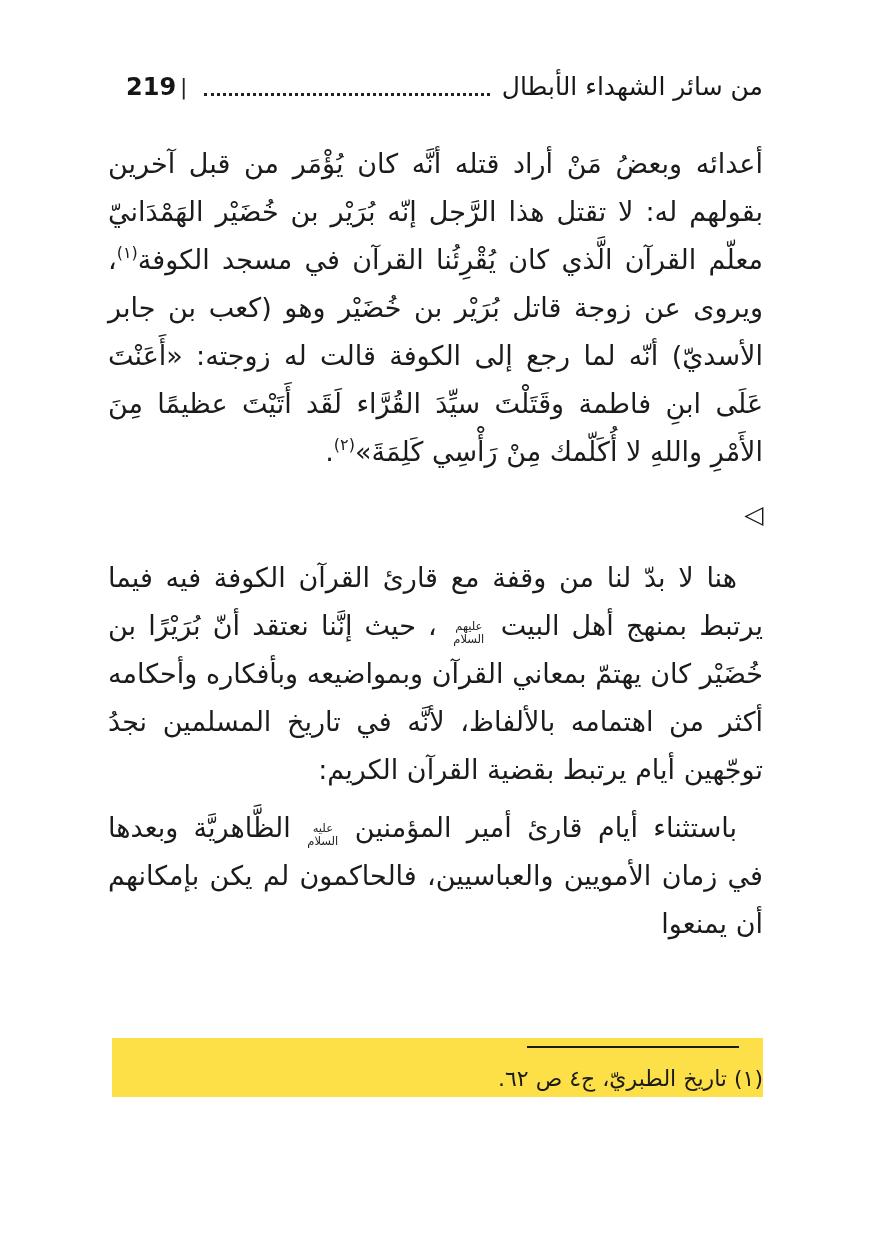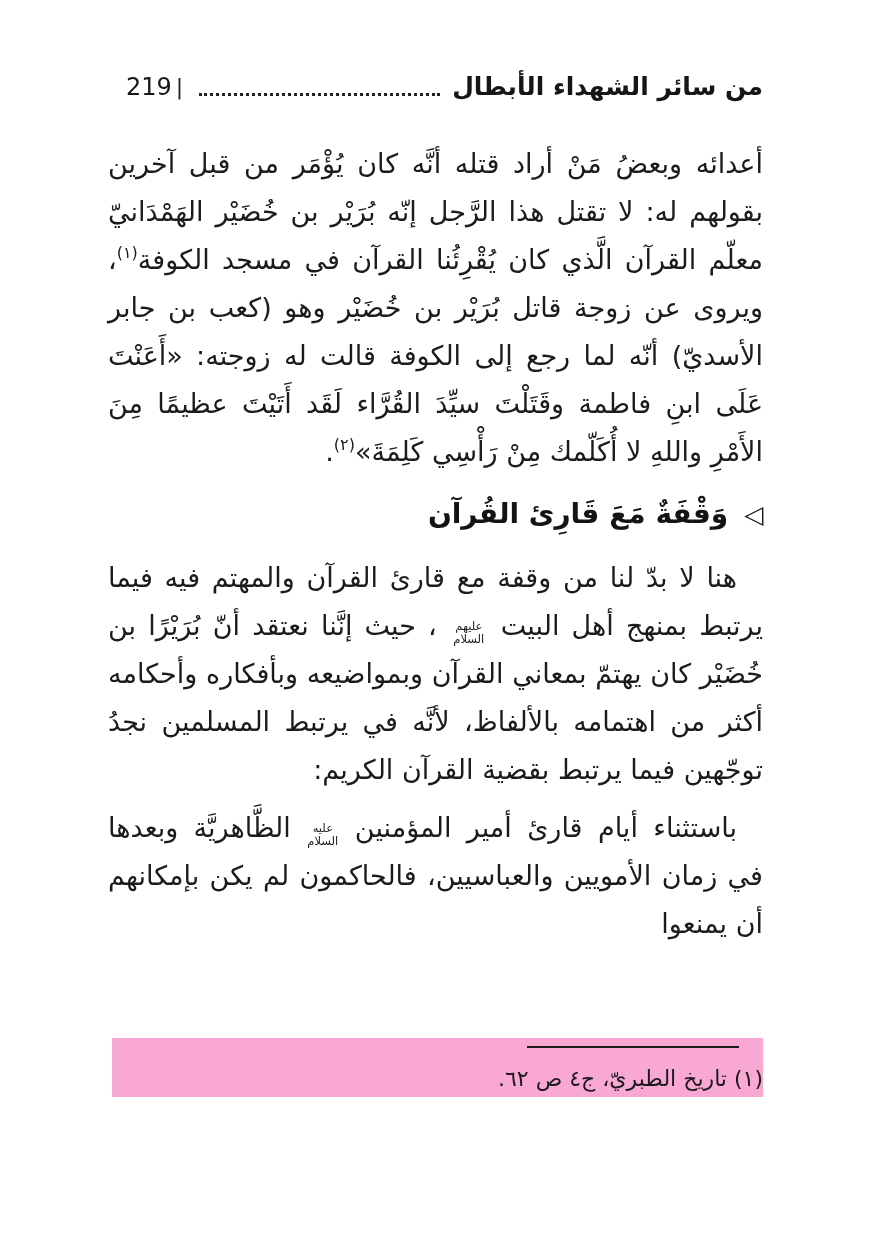--- a/index.html
+++ b/index.html
@@ -13,30 +13,30 @@
     direction:rtl;
     overflow:hidden;
   }
 
   
   .header {
     position:absolute; top:72px; right:111px; left:126px;
     display:flex; align-items:center;
   }
   .h-title {
-    font-weight:bold; font-size:25px; color:#161616;
+    font-weight:normal; font-size:25px; color:#161616;
     white-space:nowrap; letter-spacing:-0.5px;
   }
   .h-dots {
     flex:1 1 auto; height:0;
     border-bottom:3px dotted #222;
     margin:16px 12px 0 12px;
   }
   .h-bar { font-size:22px; color:#222; margin:0 4px; font-weight:400; }
-  .h-num { font-weight:normal; font-size:24px; direction:ltr; color:#161616; }
+  .h-num { font-weight:bold; font-size:24px; direction:ltr; color:#161616; }
 
   
   .main {
     position:absolute; top:140px; right:111px; width:655px;
     font-size:27px; line-height:48px;
     text-align:justify; text-justify:inter-word;
   }
   .para { margin:0; text-indent:26px; }
   .para.first { text-indent:0; }
   .para.sp   { margin-top:10px; }
@@ -59,21 +59,21 @@
     font-size:28px; font-weight:bold; color:#141414;
     text-align:right; letter-spacing:-0.5px;
   }
   .tri { font-size:25px; font-weight:400; margin-left:16px; transform:translateY(1px); }
 
   .subline strong { font-weight:bold; }
 
   
   .footnotes {
     position:absolute; top:1038px; right:111px; left:112px;
-    background:#f9a8d4; padding-top:8px;
+    background:#fde047; padding-top:8px;
   }
   .fn-rule {
     width:212px; height:0;
     border-top:2.5px solid #1b1b1b;
     margin:0 24px 12px 0;
   }
   .footnote {
     font-size:22px; line-height:37px;
     text-align:right; color:#1b1b1b;
   }
@@ -90,24 +90,23 @@
     <span class="h-num">219</span>
   </header>
 
   <main class="main">
 
     <p class="para first"><span>أعدائه وبعضُ مَنْ أراد قتله أنَّه كان يُؤْمَر من قبل آخرين بقولهم له: لا تقتل هذا الرَّجل إنّه بُرَيْر بن خُضَيْر الهَمْدَانيّ معلّم القرآن الَّذي كان يُقْرِئُنا القرآن في مسجد الكوفة</span><sup class="fn-ref">(١)</sup><span>، ويروى عن زوجة قاتل بُرَيْر بن خُضَيْر وهو (كعب بن جابر الأسديّ) أنّه لما رجع إلى الكوفة قالت له زوجته: «أَعَنْتَ عَلَى ابنِ فاطمة وقَتَلْتَ سيِّدَ القُرَّاء لَقَد أَتَيْتَ عظيمًا مِنَ الأَمْرِ واللهِ لا أُكَلّمك مِنْ رَأْسِي كَلِمَةَ»</span><sup class="fn-ref">(٢)</sup><span>.</span></p>
 
 
     <h2 class="section-heading">
       <span class="tri">◁</span>
-      <span>وَقْفَةٌ مَعَ قَارِئ القُرآن</span>
     </h2>
 
-    <p class="para"><span>هنا لا بدّ لنا من وقفة مع قارئ القرآن والمهتم فيه فيما يرتبط بمنهج أهل البيت</span><span class="honorific">عليهم السلام</span><span>، حيث إنَّنا نعتقد أنّ بُرَيْرًا بن خُضَيْر كان يهتمّ بمعاني القرآن وبمواضيعه وبأفكاره وأحكامه أكثر من اهتمامه بالألفاظ، لأنَّه في يرتبط المسلمين نجدُ توجّهين فيما يرتبط بقضية القرآن الكريم:</span></p>
+    <p class="para"><span>هنا لا بدّ لنا من وقفة مع قارئ القرآن الكوفة فيه فيما يرتبط بمنهج أهل البيت</span><span class="honorific">عليهم السلام</span><span>، حيث إنَّنا نعتقد أنّ بُرَيْرًا بن خُضَيْر كان يهتمّ بمعاني القرآن وبمواضيعه وبأفكاره وأحكامه أكثر من اهتمامه بالألفاظ، لأنَّه في تاريخ المسلمين نجدُ توجّهين أيام يرتبط بقضية القرآن الكريم:</span></p>
 
 
     <p class="para sp"><span>باستثناء أيام قارئ أمير المؤمنين</span><span class="honorific">عليه السلام</span><span>الظَّاهريَّة وبعدها في زمان الأمويين والعباسيين، فالحاكمون لم يكن بإمكانهم أن يمنعوا</span></p>
 
   </main>
 
   <footer class="footnotes">
     <div class="fn-rule"></div>
     <div class="footnote"><span>(١)</span> <span>تاريخ الطبريّ، ج٤ ص ٦٢.</span></div>
   </footer>

